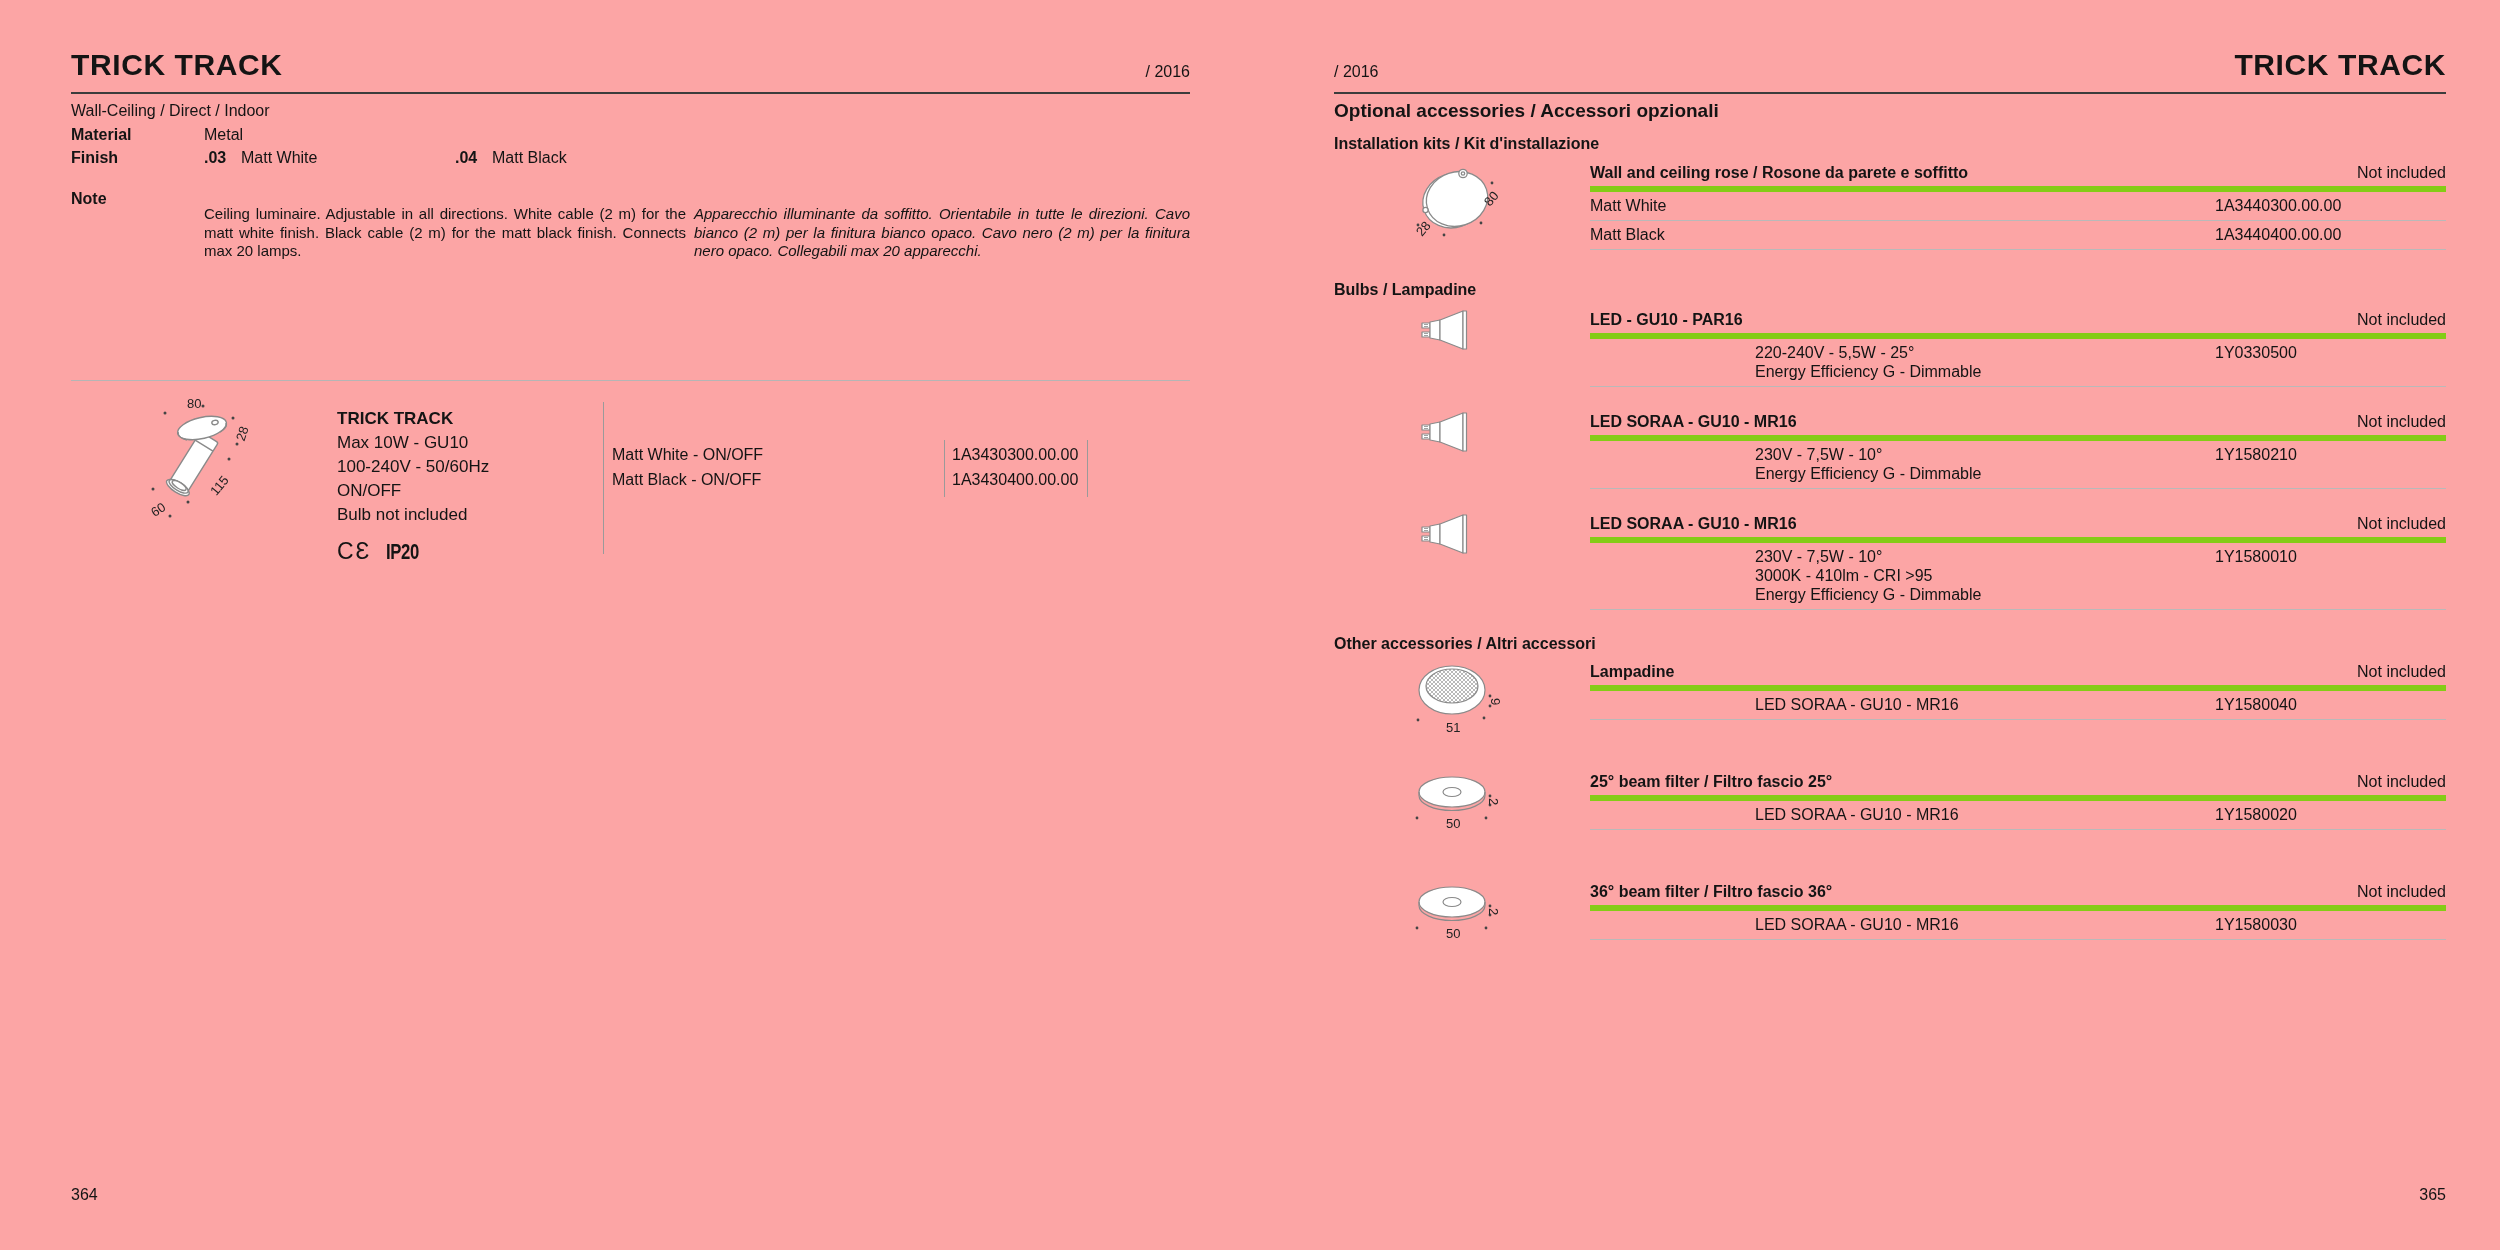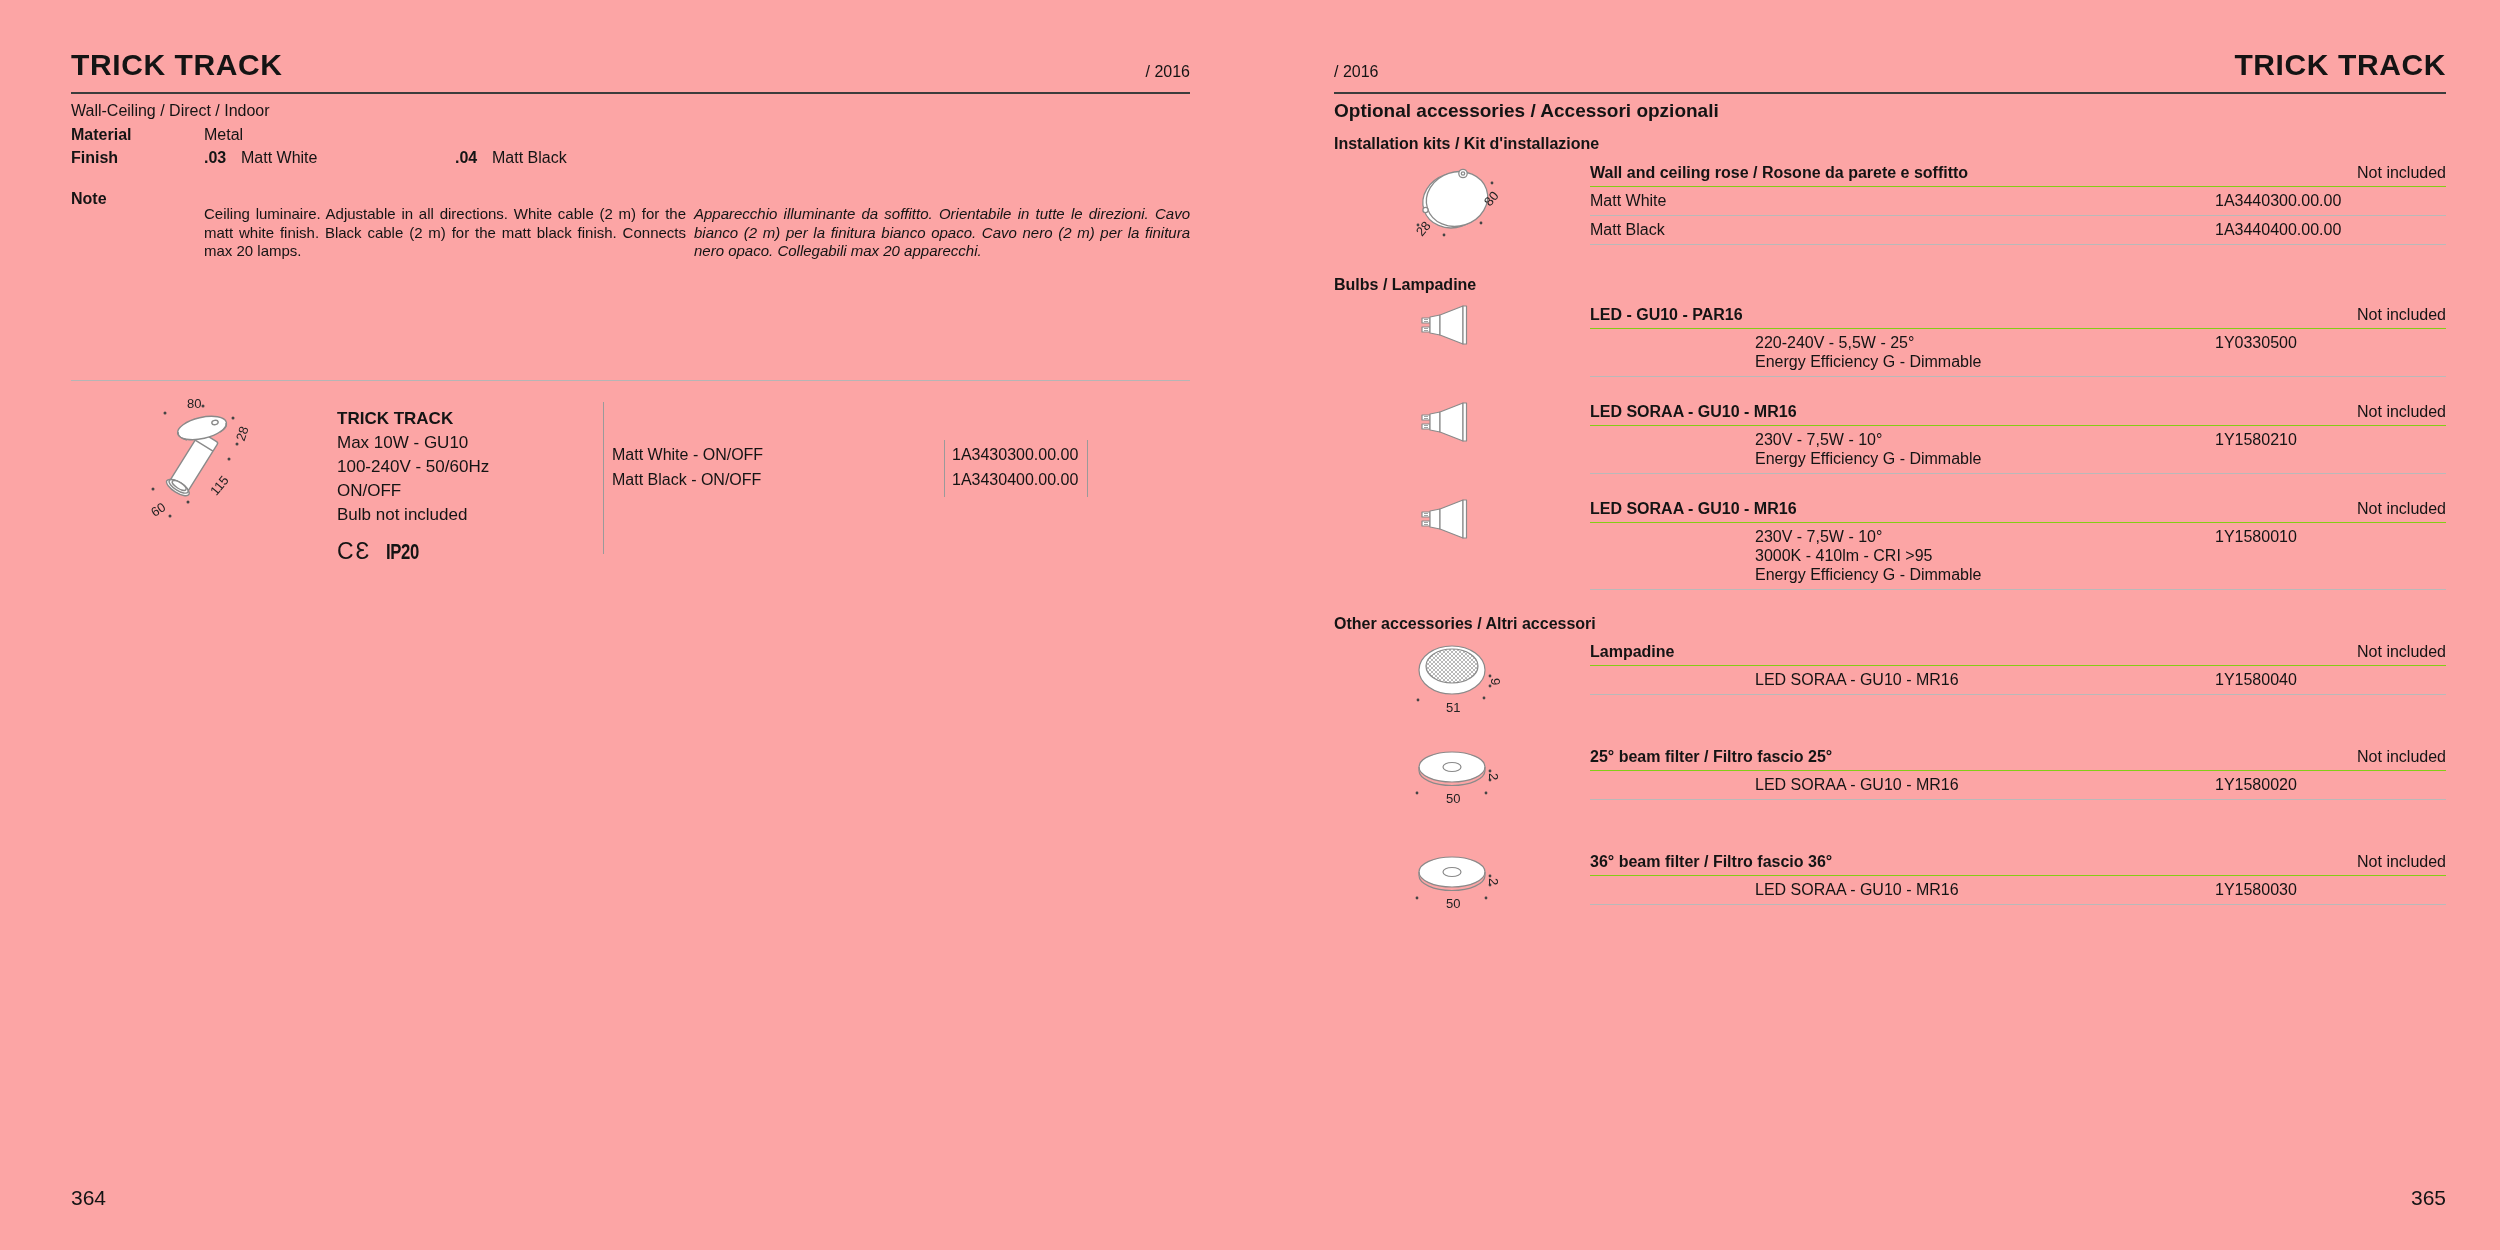--- a/index.html
+++ b/index.html
@@ -46,29 +46,29 @@
   .ce{font-size:23px;letter-spacing:2px;}
   .ip{display:inline-block;font-size:22px;font-weight:bold;margin-left:10px;transform:scaleX(.76);transform-origin:left center;letter-spacing:-.5px;}
 
   .spec-div{position:absolute;left:532px;top:402px;width:1px;height:152px;background:#9a9a9a;}
   .vlabel{position:absolute;left:541px;font-size:16px;}
   .vcode{position:absolute;left:881px;font-size:16px;}
   .vr1{top:446px;} .vr2{top:471px;}
   .code-bar{position:absolute;top:440px;width:1px;height:57px;background:#9a9a9a;}
   .cb1{left:873px;} .cb2{left:1016px;}
 
-  .pagenum{position:absolute;top:1186px;left:0;font-size:21px;}
+  .pagenum{position:absolute;top:1186px;left:0;font-size:16px;}
   .page.right .pagenum{left:auto;right:0;}
 
   .opt-title{position:absolute;top:100px;left:0;margin:0;font-size:19px;font-weight:bold;}
   .acc-flow{position:absolute;top:132px;left:0;width:1112px;}
   .acc-header{font-size:16px;font-weight:bold;line-height:19px;}
   .acc-item{position:relative;margin-left:256px;}
   .acc-title-row{display:flex;justify-content:space-between;font-size:16px;font-weight:bold;
-                 padding-bottom:4px;border-bottom:1px solid #84cc16;line-height:19px;}
+                 padding-bottom:4px;border-bottom:6px solid #84cc16;line-height:19px;}
   .acc-avail{font-weight:normal;}
   .acc-entry{position:relative;border-bottom:1px solid #b9b9b9;padding:4px 0 5px;font-size:16px;line-height:19px;}
   .acc-entry.indent .acc-lines{padding-left:165px;}
   .acc-code{position:absolute;left:625px;top:4px;}
 
   .icon-wrap{position:absolute;left:-180px;top:-4px;width:118px;height:108px;}
   .gu10-bulb-icon-wrap{top:-2px;left:-172px;}
   .idim{position:absolute;font-size:13px;color:#222;}
   .rose-icon-wrap .d0{left:74px;top:32px;transform:rotate(-50deg);}
   .rose-icon-wrap .d1{left:6px;top:62px;transform:rotate(-50deg);}

